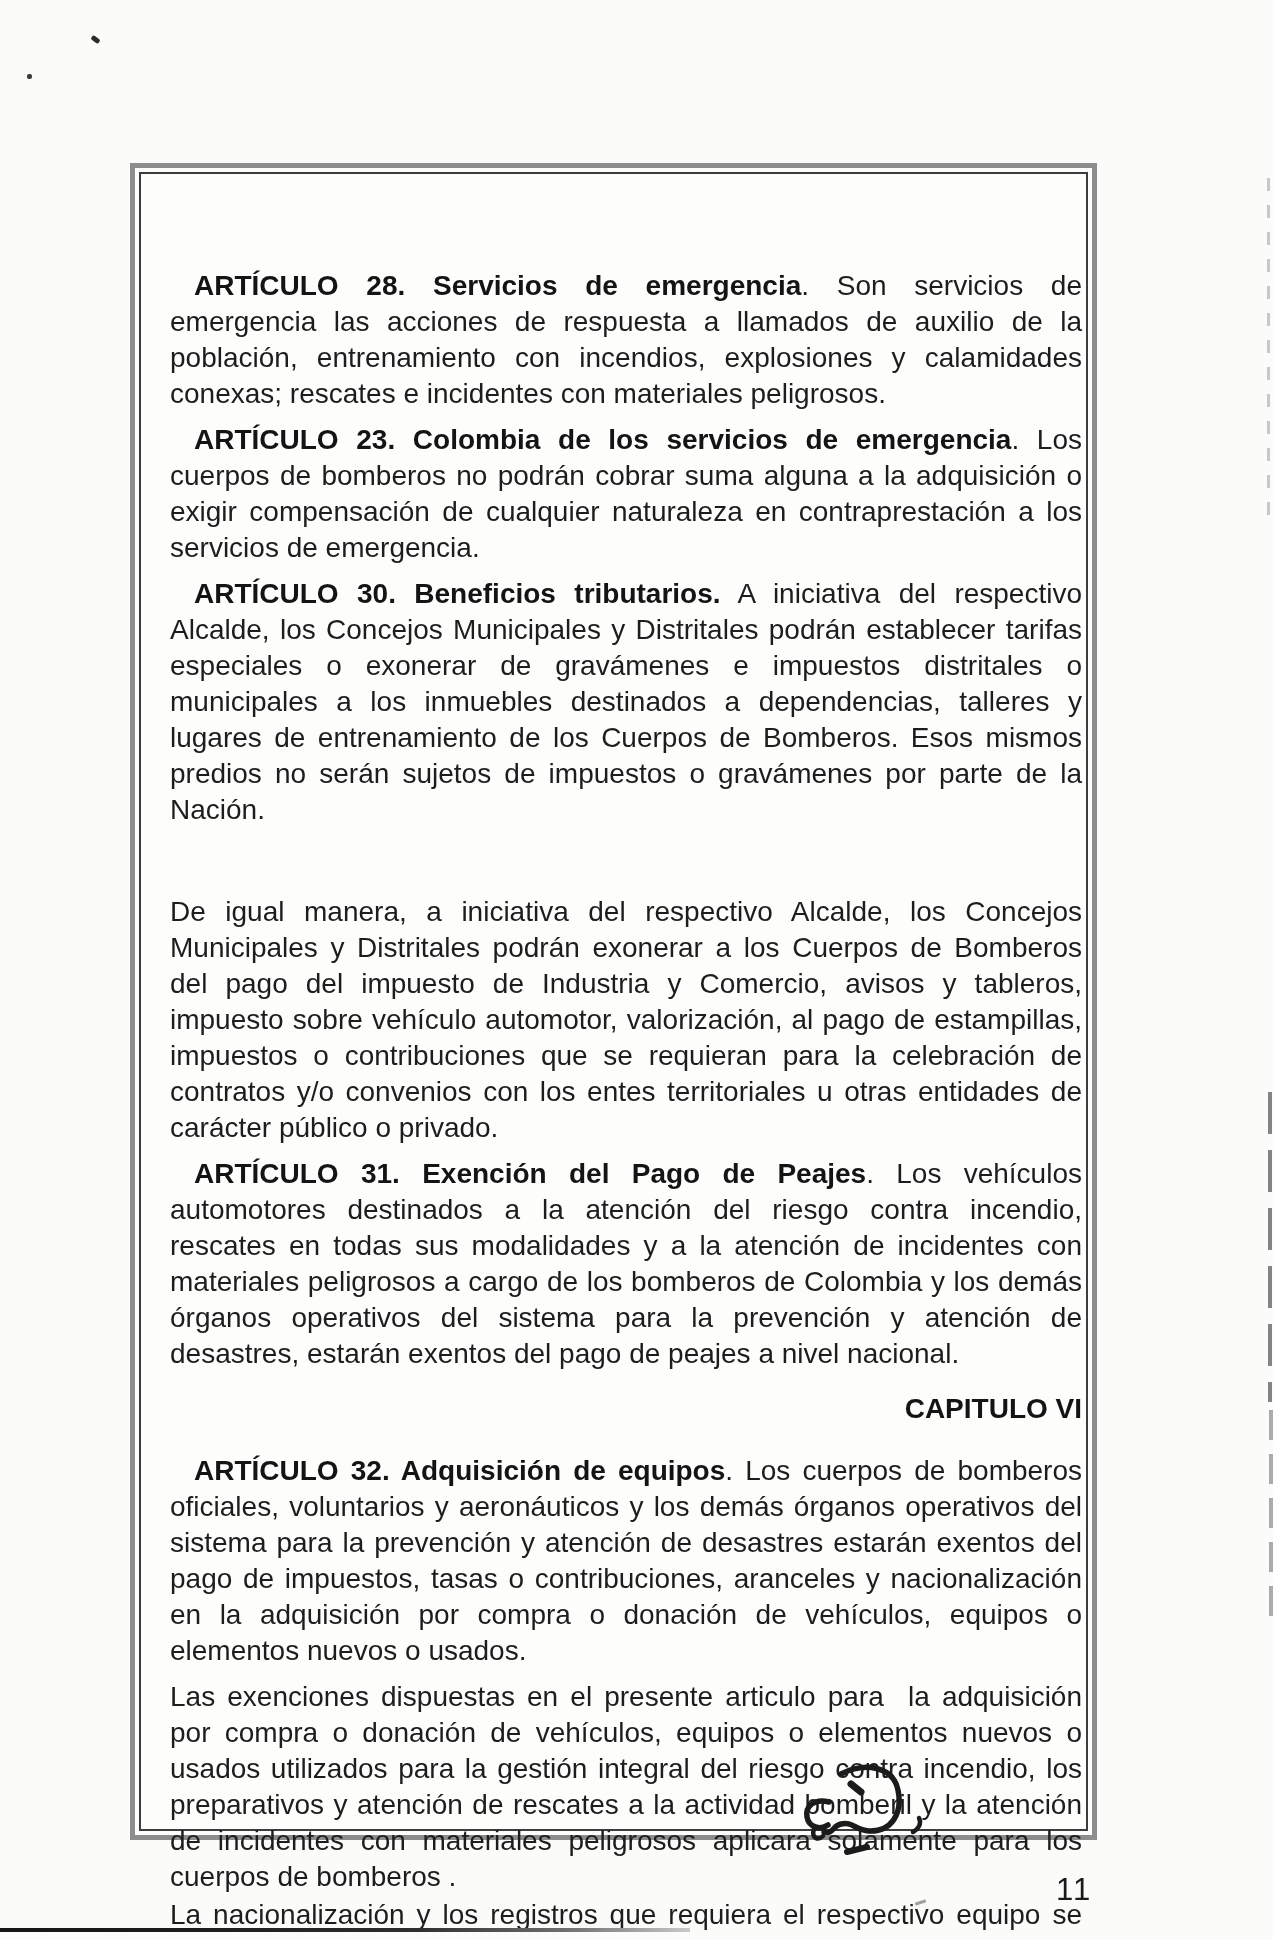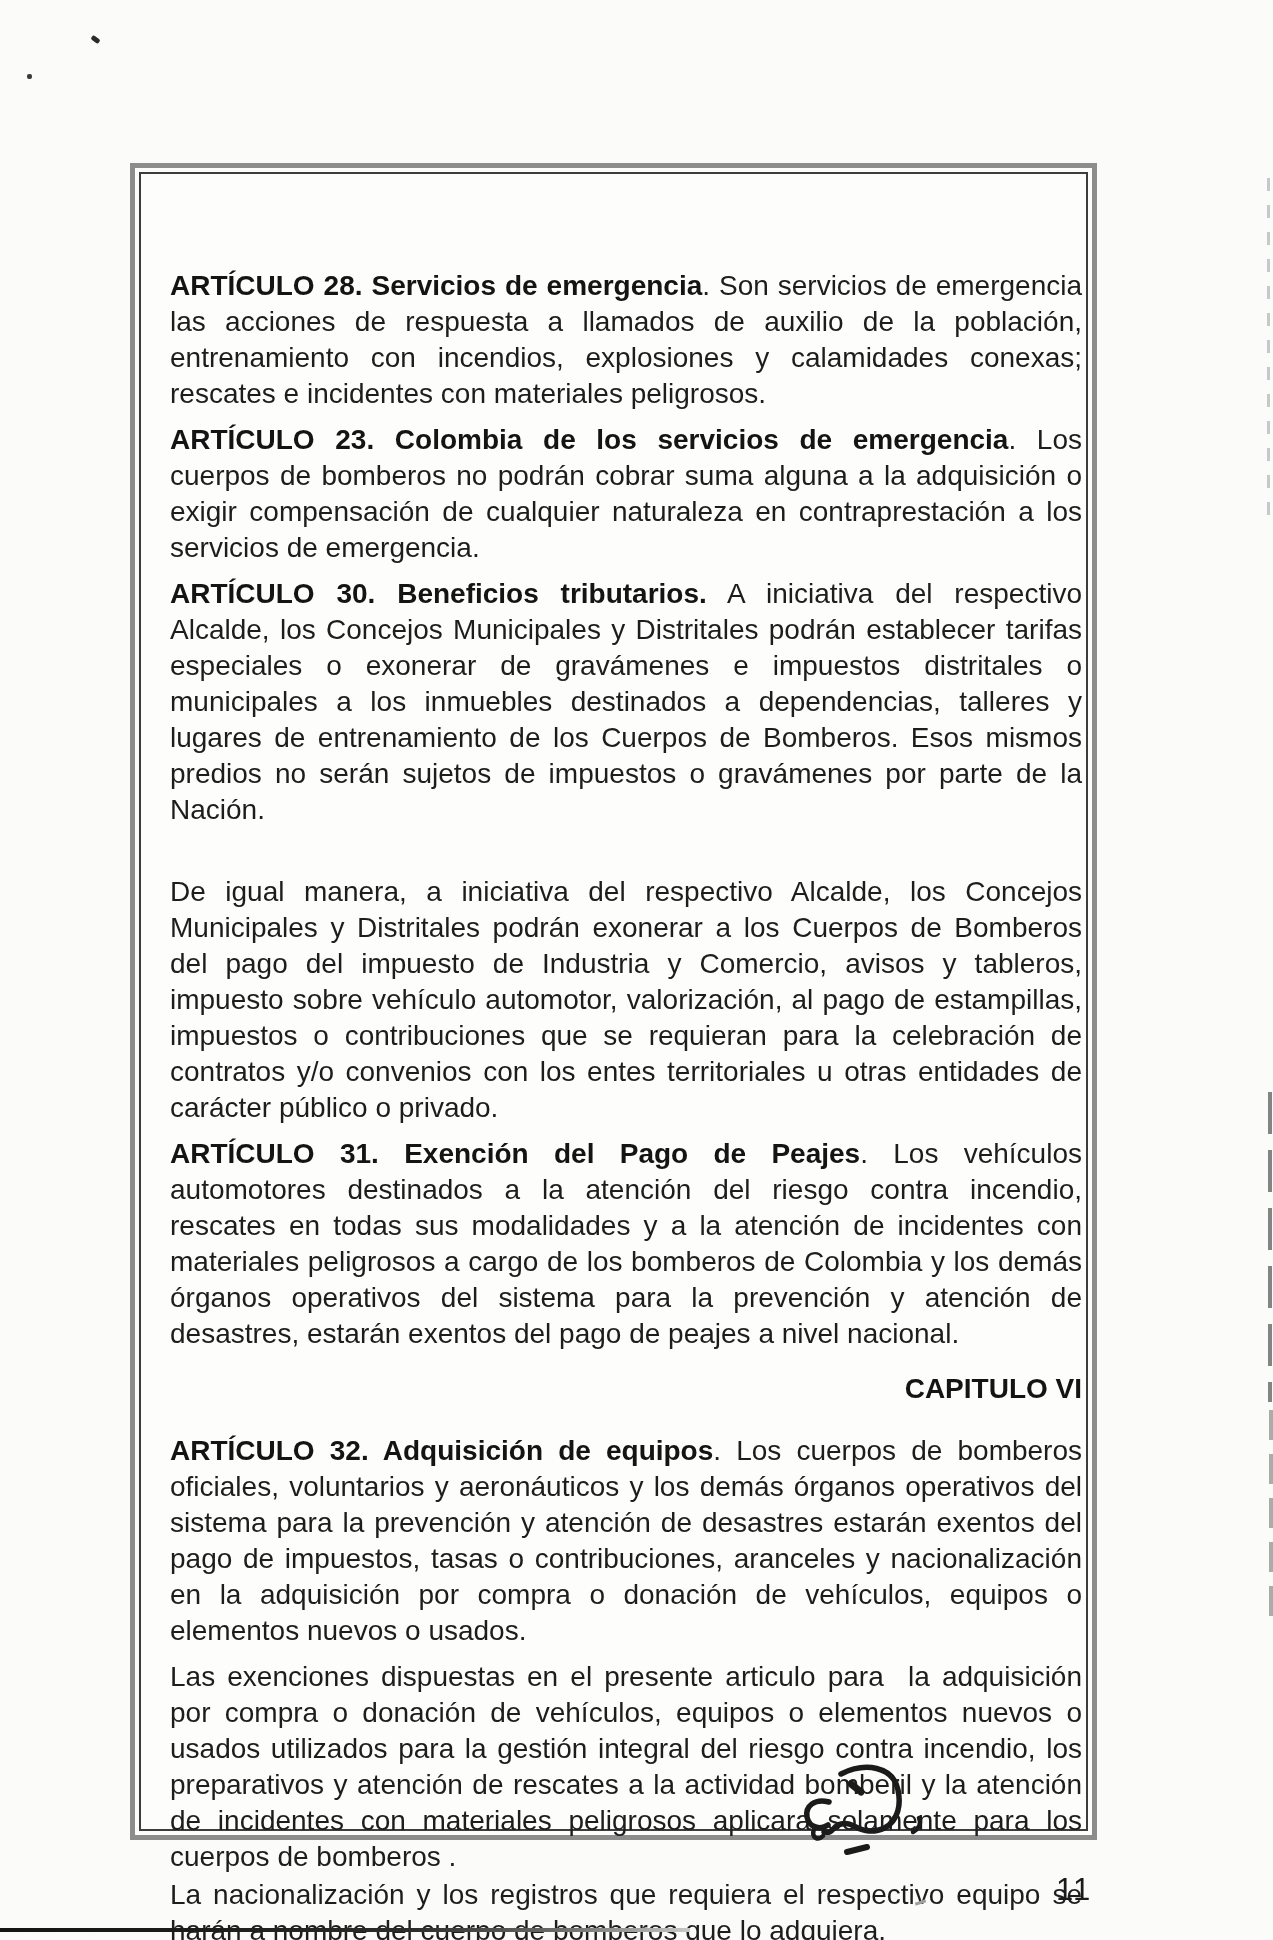--- a/index.html
+++ b/index.html
@@ -19,23 +19,23 @@
     border:2px solid #3d3d3d;
   }
   
   .doc-body{
     position:absolute;left:170px;top:268px;width:912px;
     font-size:28px;line-height:36px;text-align:justify;
     color:#1d1d1d;
   }
   .para{margin:10px 0 0 0;}
   .para:first-child{margin-top:0;}
-  .para.spaced{margin-top:46px;}
+  .para.spaced{margin-top:66px;}
   .para.tight{margin-top:2px;}
-  .lab{font-weight:700;color:#141414;}
+  .lab{font-weight:700;color:#141414;margin-left:24px;}
   .tit{font-weight:700;color:#141414;}
   .chapter{
     margin-top:18px;text-align:right;font-weight:700;color:#141414;
     line-height:37px;
   }
   .chapter + .para{margin-top:26px;}
   
   .page-number{
     position:absolute;left:1056px;top:1872px;font-size:31px;color:#1a1a1a;
     letter-spacing:2px;

